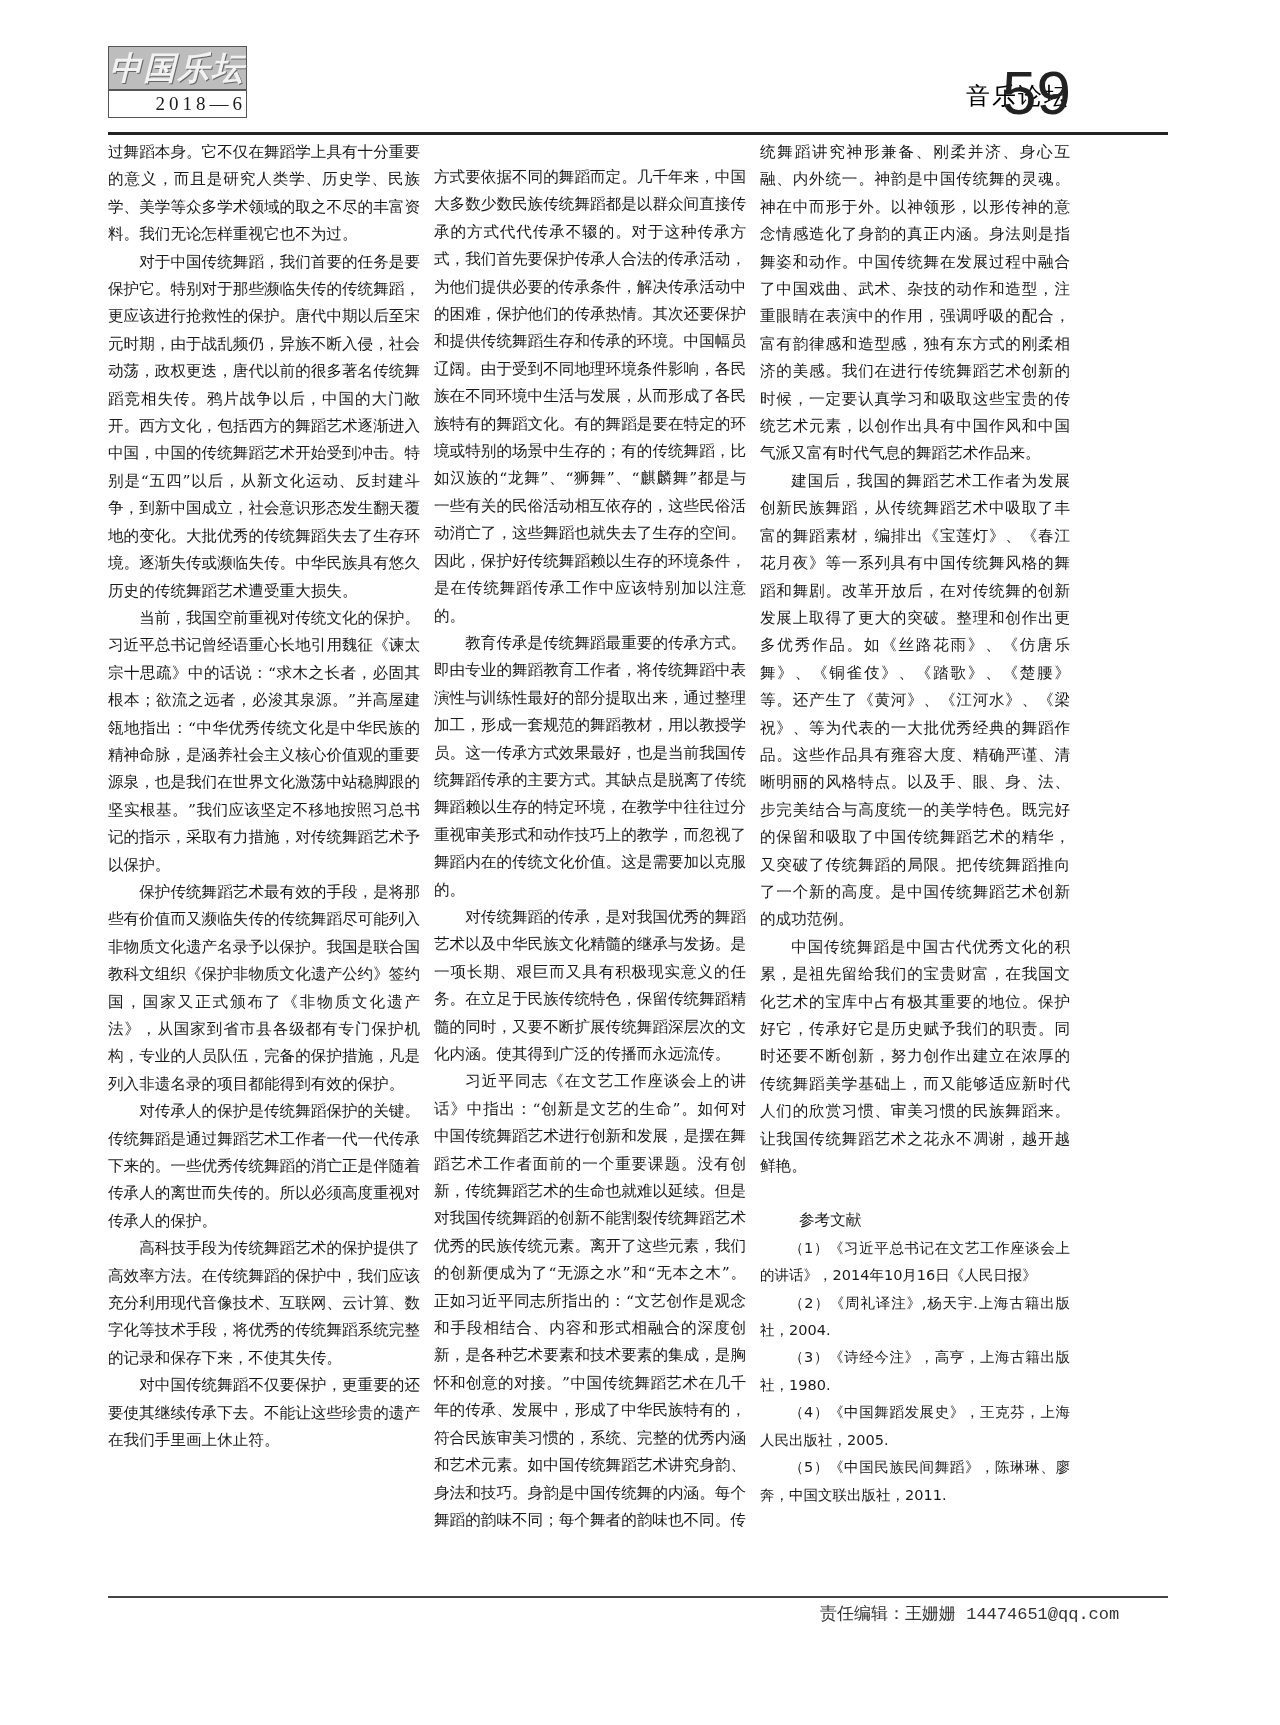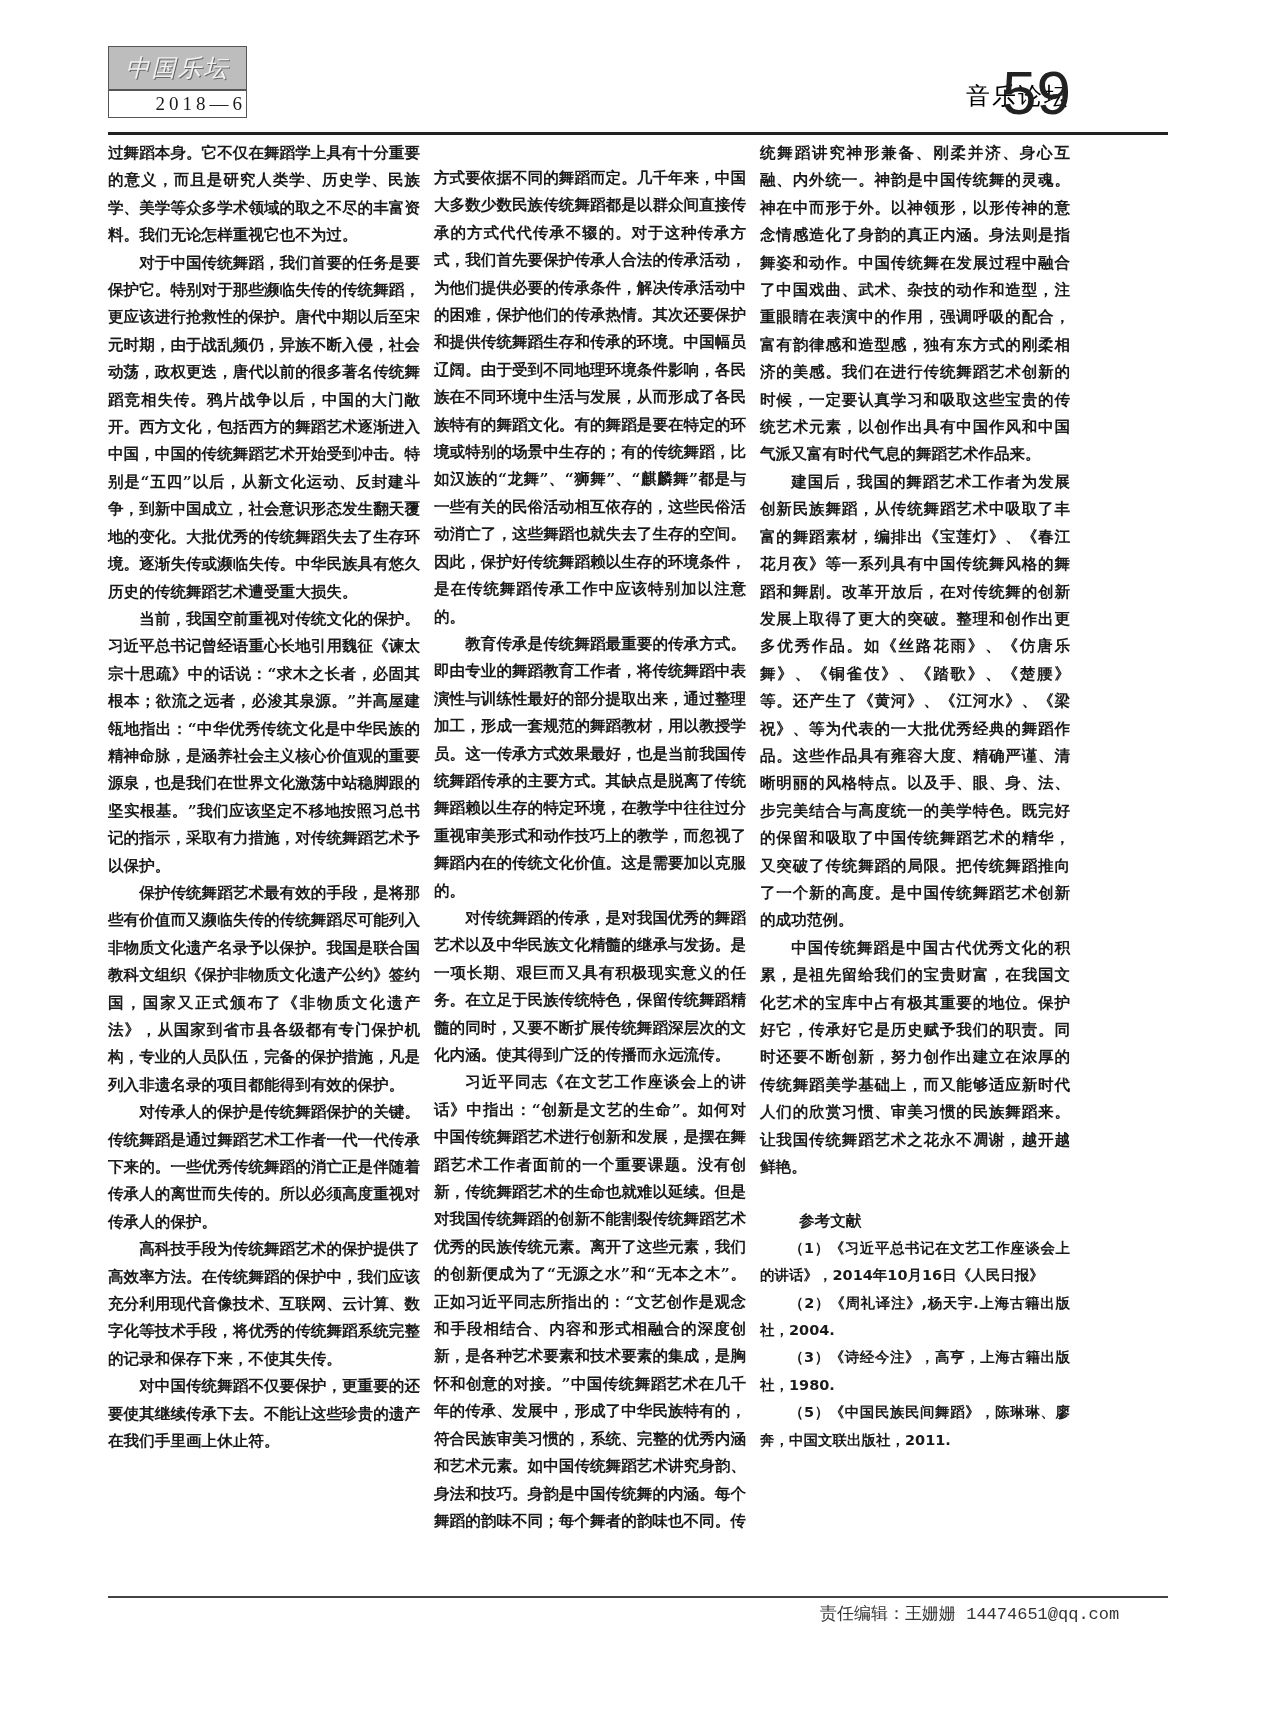--- a/index.html
+++ b/index.html
@@ -1,31 +1,31 @@
 <!DOCTYPE html>
 <html><head>
 <meta charset="utf-8">
 <style>
   html, body { margin: 0; padding: 0; background: #ffffff; }
   body { width: 1280px; height: 1725px; position: relative; overflow: hidden;
          font-family: "DejaVu Serif", "Liberation Serif", serif; color: #1a1a1a; }
   .masthead { position: absolute; left: 108px; top: 46px; width: 137px; border: 1px solid #555; }
-  .masthead .logo { height: 42px; background: #bdbdbd; color: #f2f2f2; font-size: 24px;
+  .masthead .logo { height: 42px; background: #bdbdbd; color: #f2f2f2; font-size: 32px;
                     line-height: 42px; letter-spacing: 2px; text-align: center;
-                    font-style: italic; text-shadow: 1px 1px 0 #666; border-bottom: 2px solid #555; }
+                    font-style: italic; text-shadow: 1px 1px 0 #666; border-bottom: 2px solid #555; font-weight: bold; }
   .masthead .issue { height: 26px; font-size: 19px; line-height: 26px; text-align: right;
                      letter-spacing: 4px; font-family: "Liberation Serif", serif; background: #fff; }
   .section-title { position: absolute; right: 210px; top: 80px; font-size: 24px; color: #000000;
                    letter-spacing: 2px; font-family: "DejaVu Sans", sans-serif; }
   .page-num { position: absolute; left: 1002px; top: 58px; font-size: 62px; line-height: 70px;
               font-family: "Liberation Sans", sans-serif; color: #222; }
   .top-rule { position: absolute; left: 108px; top: 132px; width: 1060px; height: 3px; background: #222; }
   .col { position: absolute; top: 139px; width: 312px; font-size: 15.6px; line-height: 27.4px;
          text-align: justify; }
-  .col p { margin: 0; text-indent: 2em; font-weight: bold; }
+  .col p { margin: 0; text-indent: 2em; }
   .col p.cont { text-indent: 0; }
   .col1 { left: 108px; }
   .col2 { left: 434px; margin-top: 25px; }
   .col3 { left: 760px; width: 408px; }
   .col3 .body-block { width: 310px; }
   .refs-title { margin-top: 27px !important; text-indent: 2.5em !important; }
   .ref { font-family: "DejaVu Sans", sans-serif; font-size: 14.5px; }
   .bottom-rule { position: absolute; left: 108px; top: 1596px; width: 1060px; height: 2px; background: #444; }
   .editor { position: absolute; left: 820px; top: 1602px; font-size: 17px;
             font-family: "Liberation Mono", monospace; color: #333; }
@@ -60,18 +60,19 @@
 
 <div class="col col3">
   <div class="body-block">
     <p class="cont">统舞蹈讲究神形兼备、刚柔并济、身心互融、内外统一。神韵是中国传统舞的灵魂。神在中而形于外。以神领形，以形传神的意念情感造化了身韵的真正内涵。身法则是指舞姿和动作。中国传统舞在发展过程中融合了中国戏曲、武术、杂技的动作和造型，注重眼睛在表演中的作用，强调呼吸的配合，富有韵律感和造型感，独有东方式的刚柔相济的美感。我们在进行传统舞蹈艺术创新的时候，一定要认真学习和吸取这些宝贵的传统艺术元素，以创作出具有中国作风和中国气派又富有时代气息的舞蹈艺术作品来。</p>
     <p>建国后，我国的舞蹈艺术工作者为发展创新民族舞蹈，从传统舞蹈艺术中吸取了丰富的舞蹈素材，编排出《宝莲灯》、《春江花月夜》等一系列具有中国传统舞风格的舞蹈和舞剧。改革开放后，在对传统舞的创新发展上取得了更大的突破。整理和创作出更多优秀作品。如《丝路花雨》、《仿唐乐舞》、《铜雀伎》、《踏歌》、《楚腰》等。还产生了《黄河》、《江河水》、《梁祝》、等为代表的一大批优秀经典的舞蹈作品。这些作品具有雍容大度、精确严谨、清晰明丽的风格特点。以及手、眼、身、法、步完美结合与高度统一的美学特色。既完好的保留和吸取了中国传统舞蹈艺术的精华，又突破了传统舞蹈的局限。把传统舞蹈推向了一个新的高度。是中国传统舞蹈艺术创新的成功范例。</p>
     <p>中国传统舞蹈是中国古代优秀文化的积累，是祖先留给我们的宝贵财富，在我国文化艺术的宝库中占有极其重要的地位。保护好它，传承好它是历史赋予我们的职责。同时还要不断创新，努力创作出建立在浓厚的传统舞蹈美学基础上，而又能够适应新时代人们的欣赏习惯、审美习惯的民族舞蹈来。让我国传统舞蹈艺术之花永不凋谢，越开越鲜艳。</p>
     <p class="refs-title">参考文献</p>
     <p class="ref">（1）《习近平总书记在文艺工作座谈会上的讲话》，2014年10月16日《人民日报》</p>
     <p class="ref">（2）《周礼译注》,杨天宇.上海古籍出版社，2004.</p>
     <p class="ref">（3）《诗经今注》，高亨，上海古籍出版社，1980.</p>
+    <p class="ref">（4）《中国舞蹈发展史》，王克芬，上海人民出版社，2005.</p>
     <p class="ref">（5）《中国民族民间舞蹈》，陈琳琳、廖奔，中国文联出版社，2011.</p>
   </div>
 </div>
 
 <div class="bottom-rule"></div>
 <div class="editor">责任编辑：王姗姗  14474651@qq.com</div>
 
 </body></html>

